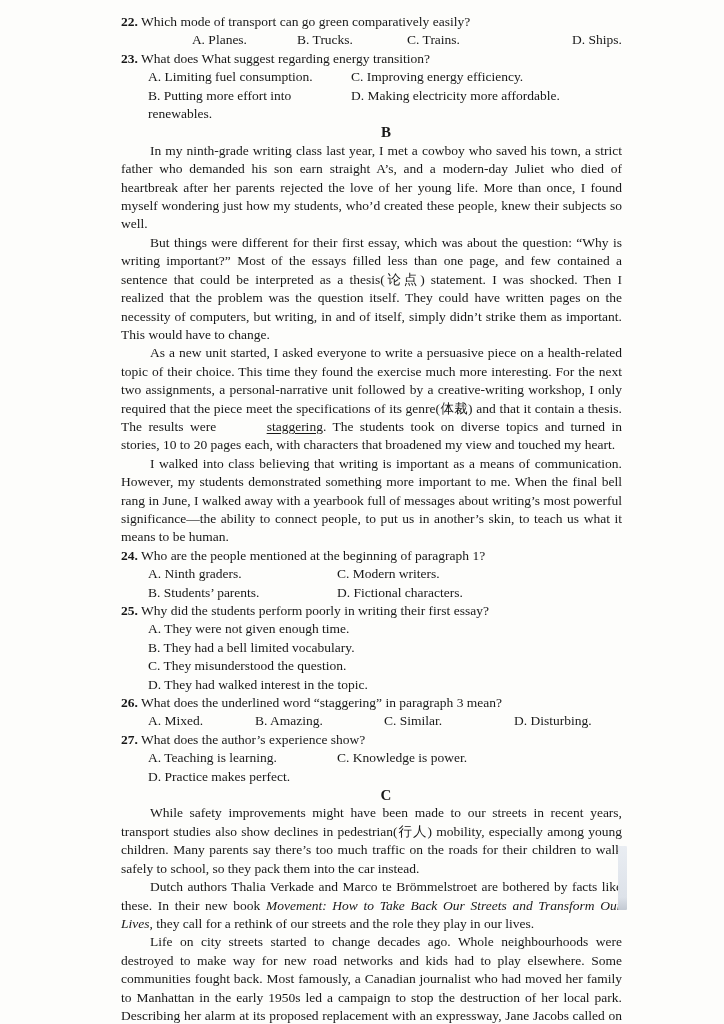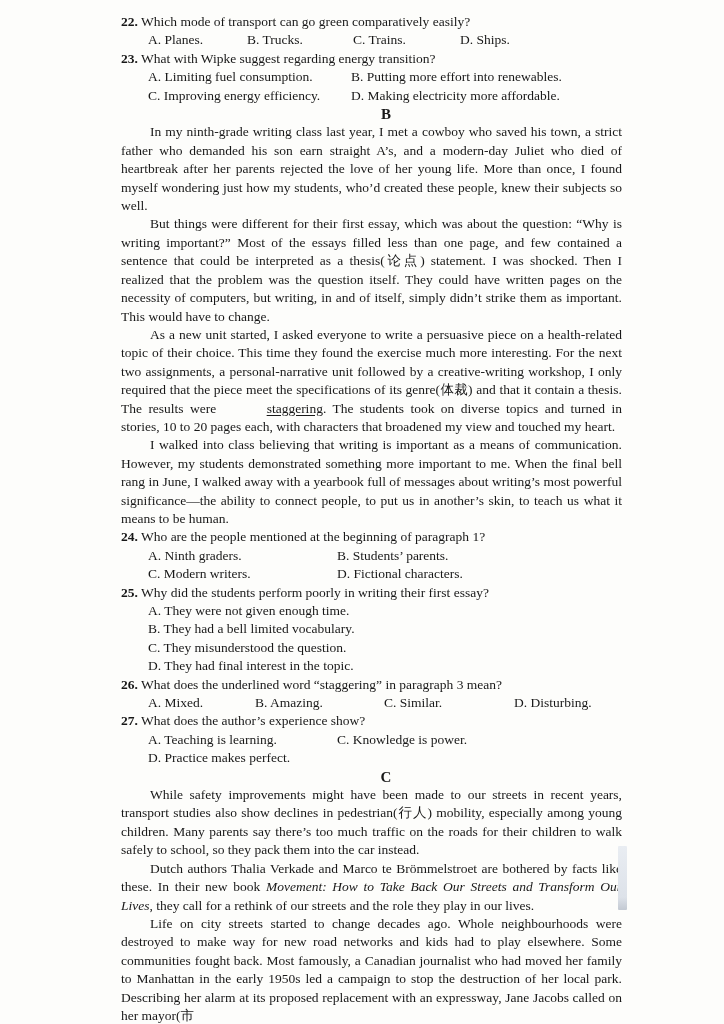--- a/index.html
+++ b/index.html
@@ -47,21 +47,21 @@
   }
   .qnum {
     font-weight: bold;
   }
   .opts {
     padding-left: 27px;
     text-align: left;
   }
   .grid2a { display: grid; grid-template-columns: 203px auto; }
   .grid2b { display: grid; grid-template-columns: 189px auto; }
-  .grid4a { display: grid; grid-template-columns: 99px 106px 107px auto; }
+  .grid4a { display: grid; grid-template-columns: 99px 106px 107px auto; text-align: right; }
   .grid4b { display: grid; grid-template-columns: 85px 107px 108px auto; gap: 22px; }
   .opt-line { display: block; }
   .underlined {
     text-decoration: underline;
     text-underline-offset: 2px;
     margin-left: 44px;
   }
   .italic { font-style: italic; }
   .scan-artifact {
     position: absolute;
@@ -83,52 +83,52 @@
       <div class="qline"><span class="qnum">22.</span> <span>Which mode of transport can go green comparatively easily?</span></div>
       <div class="opts grid4a">
         <span>A. Planes.</span>
         <span>B. Trucks.</span>
         <span>C. Trains.</span>
         <span>D. Ships.</span>
       </div>
     </div>
 
     <div>
-      <div class="qline"><span class="qnum">23.</span> <span>What with Wipke suggest regarding energy transition?</span></div>
+      <div class="qline"><span class="qnum">23.</span> <span>What does What suggest regarding energy transition?</span></div>
       <div class="opts grid2a">
         <span>A. Limiting fuel consumption.</span>
+        <span>C. Improving energy efficiency.</span>
         <span>B. Putting more effort into renewables.</span>
-        <span>C. Improving energy efficiency.</span>
         <span>D. Making electricity more affordable.</span>
       </div>
     </div>
 
     <p class="para section-label">B</p>
     <p class="para">In my ninth-grade writing class last year, I met a cowboy who saved his town, a strict father who demanded his son earn straight A’s, and a modern-day Juliet who died of heartbreak after her parents rejected the love of her young life. More than once, I found myself wondering just how my students, who’d created these people, knew their subjects so well.</p>
     <p class="para">But things were different for their first essay, which was about the question: “Why is writing important?” Most of the essays filled less than one page, and few contained a sentence that could be interpreted as a thesis(论点) statement. I was shocked. Then I realized that the problem was the question itself. They could have written pages on the necessity of computers, but writing, in and of itself, simply didn’t strike them as important. This would have to change.</p>
     <p class="para"><span>As a new unit started, I asked everyone to write a persuasive piece on a health-related topic of their choice. This time they found the exercise much more interesting. For the next two assignments, a personal-narrative unit followed by a creative-writing workshop, I only required that the piece meet the specifications of its genre(体裁) and that it contain a thesis. The results were </span><span class="underlined">staggering</span><span>. The students took on diverse topics and turned in stories, 10 to 20 pages each, with characters that broadened my view and touched my heart.</span></p>
     <p class="para">I walked into class believing that writing is important as a means of communication. However, my students demonstrated something more important to me. When the final bell rang in June, I walked away with a yearbook full of messages about writing’s most powerful significance—the ability to connect people, to put us in another’s skin, to teach us what it means to be human.</p>
 
     <div>
       <div class="qline"><span class="qnum">24.</span> <span>Who are the people mentioned at the beginning of paragraph 1?</span></div>
       <div class="opts grid2b">
         <span>A. Ninth graders.</span>
+        <span>C. Modern writers.</span>
         <span>B. Students’ parents.</span>
-        <span>C. Modern writers.</span>
         <span>D. Fictional characters.</span>
       </div>
     </div>
 
     <div>
       <div class="qline"><span class="qnum">25.</span> <span>Why did the students perform poorly in writing their first essay?</span></div>
       <div class="opts">
         <span class="opt-line">A. They were not given enough time.</span>
         <span class="opt-line">B. They had a bell limited vocabulary.</span>
         <span class="opt-line">C. They misunderstood the question.</span>
-        <span class="opt-line">D. They had final interest in the topic.</span>
+        <span class="opt-line">D. They had walked interest in the topic.</span>
       </div>
     </div>
 
     <div>
       <div class="qline"><span class="qnum">26.</span> <span>What does the underlined word “staggering” in paragraph 3 mean?</span></div>
       <div class="opts grid4b">
         <span>A. Mixed.</span>
         <span>B. Amazing.</span>
         <span>C. Similar.</span>
         <span>D. Disturbing.</span>

